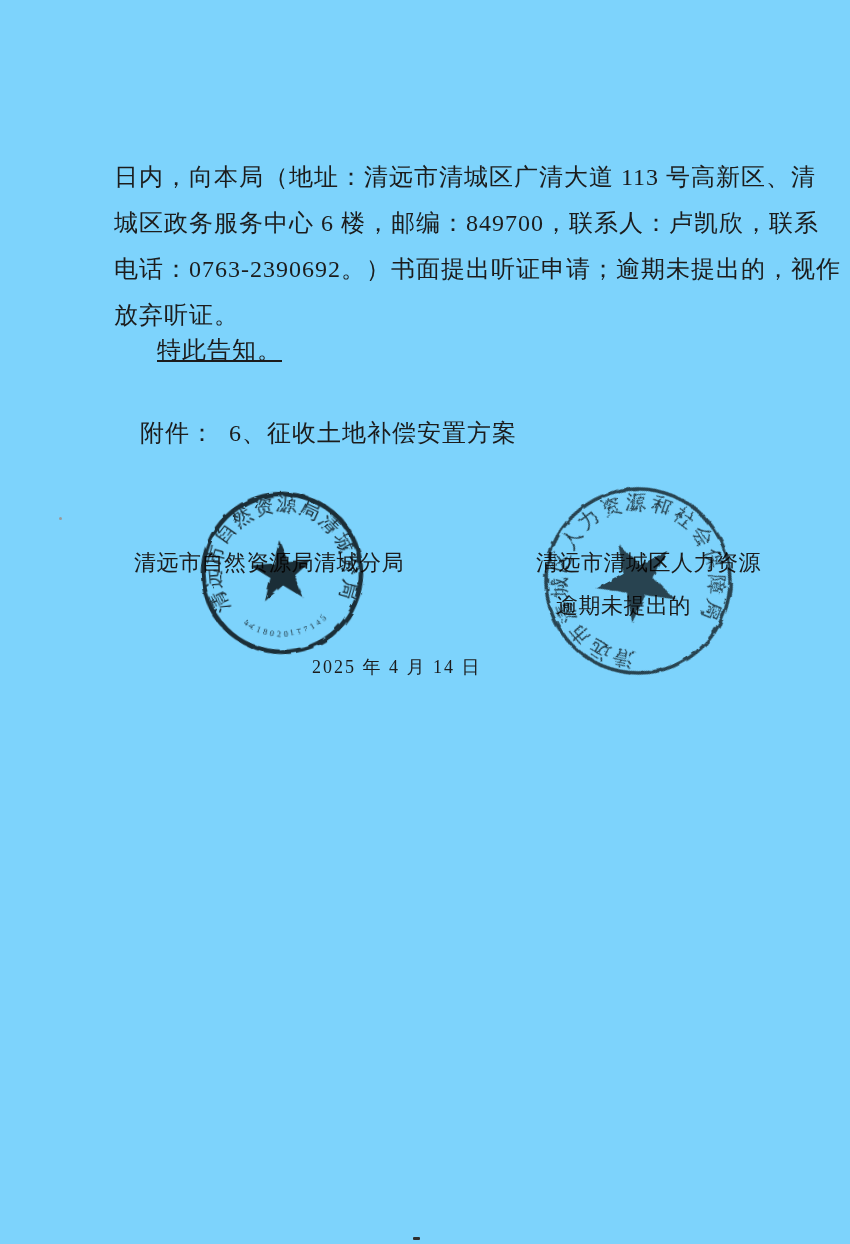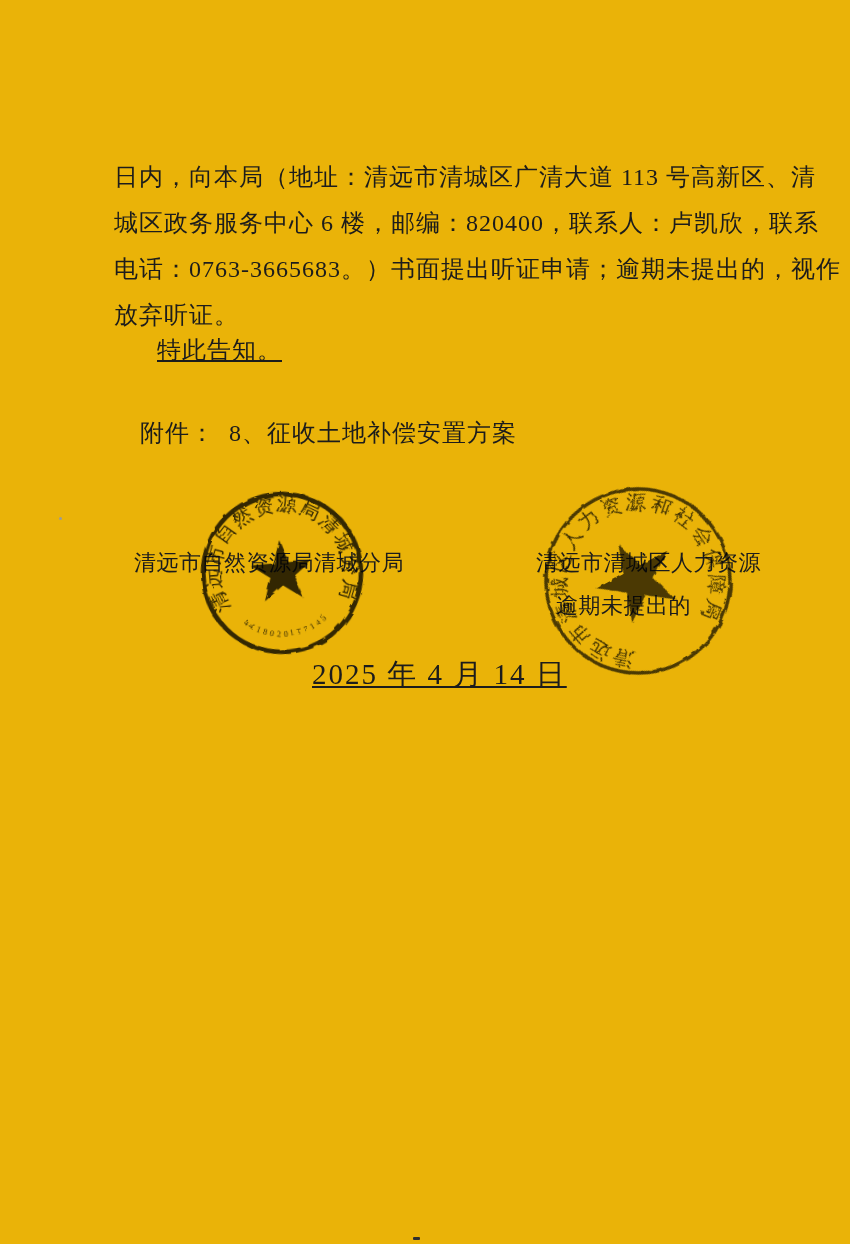--- a/index.html
+++ b/index.html
@@ -1,60 +1,60 @@
 <!DOCTYPE html>
 <html><head>
 <meta charset="utf-8">
 <style>
   html,body{margin:0;padding:0;background:#e8e8e8;}
   .page{
     position:relative;
     width:850px;height:1244px;
-    background:#eab308;
+    background:#7dd3fc;
     overflow:hidden;
     font-family:"Liberation Serif","DejaVu Serif",serif;
   }
   .t{
     position:absolute;
     white-space:nowrap;
     color:#1c1c1c;
     font-size:24px;
     letter-spacing:1px;
     line-height:1.2;
   }
   .sig{font-size:22px;letter-spacing:0.5px;}
-  .date{font-size:29px;letter-spacing:2px;text-decoration:underline;}
+  .date{font-size:18px;letter-spacing:2px;}
   .seal{
     position:absolute;
     mix-blend-mode:multiply;
   }
   .seal-left-svg{left:182px;top:473px;opacity:0.92;}
   .seal-right-svg{left:528px;top:471px;opacity:0.85;}
   .speck{position:absolute;background:#9a9a9a;border-radius:50%;}
   .speck-a{left:59px;top:517px;width:3px;height:3px;}
   .mark-bottom{position:absolute;left:413px;top:1237px;width:7px;height:3px;background:#2f2f2f;border-radius:1px;}
   .ring-text{
     font-family:"Liberation Serif","DejaVu Serif",serif;
     fill:#262626;
   }
 </style>
 </head>
 <body>
 
 <div class="page">
 
   <div class="t" style="left:114px;top:163px;">日内，向本局（地址：清远市清城区广清大道 113 号高新区、清</div>
-  <div class="t" style="left:114px;top:209px;">城区政务服务中心 6 楼，邮编：820400，联系人：卢凯欣，联系</div>
-  <div class="t" style="left:114px;top:255px;">电话：0763-3665683。）书面提出听证申请；逾期未提出的，视作</div>
+  <div class="t" style="left:114px;top:209px;">城区政务服务中心 6 楼，邮编：849700，联系人：卢凯欣，联系</div>
+  <div class="t" style="left:114px;top:255px;">电话：0763-2390692。）书面提出听证申请；逾期未提出的，视作</div>
   <div class="t" style="left:114px;top:301px;">放弃听证。</div>
 
   <div class="t" style="left:157px;top:336px;text-decoration:underline;">特此告知。</div>
 
   <div class="t" style="left:140px;top:419px;">附件：</div>
-  <div class="t" style="left:229px;top:419px;">8、征收土地补偿安置方案</div>
+  <div class="t" style="left:229px;top:419px;">6、征收土地补偿安置方案</div>
 
   <div class="t sig" style="left:134px;top:550px;">清远市自然资源局清城分局</div>
   <div class="t sig" style="left:512px;top:550px;margin-left:24px;">清远市清城区人力资源</div>
   <div class="t sig" style="left:556px;top:593px;">逾期未提出的</div>
 
   <div class="t date" style="left:312px;top:657px;">2025 年 4 月 14 日</div>
 
   <svg class="seal seal-left-svg" width="200" height="200" viewBox="-100 -100 200 200" xmlns="http://www.w3.org/2000/svg">
     <defs>
       <filter id="roughL" x="-20%" y="-20%" width="140%" height="140%">

